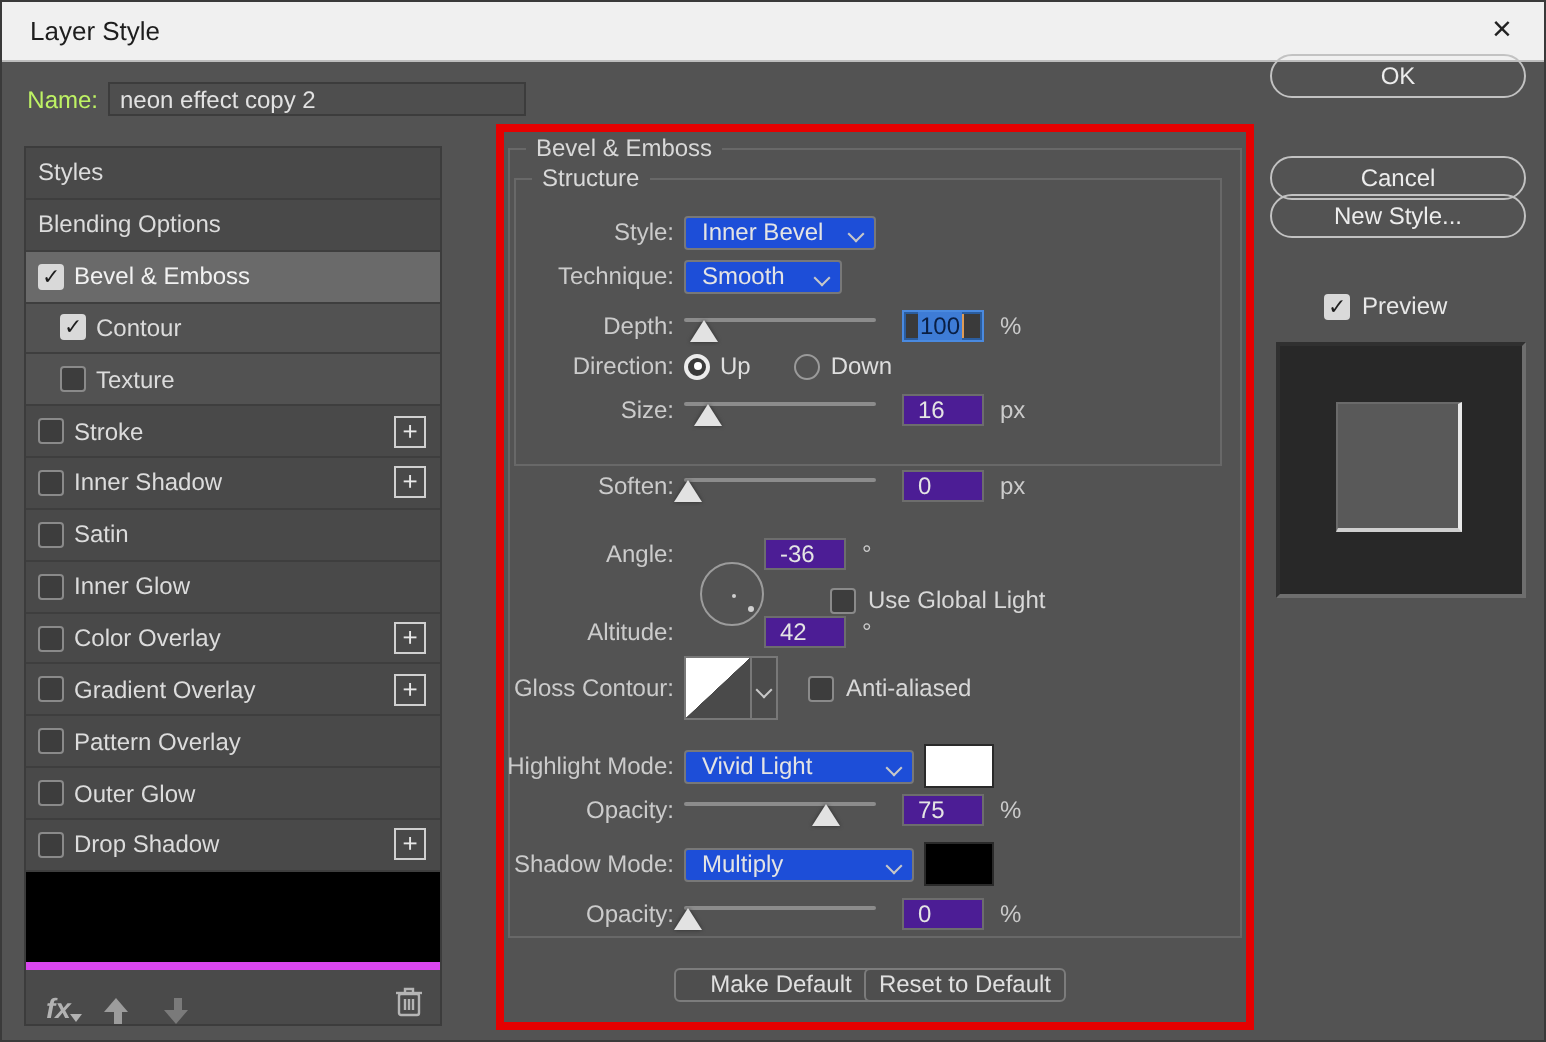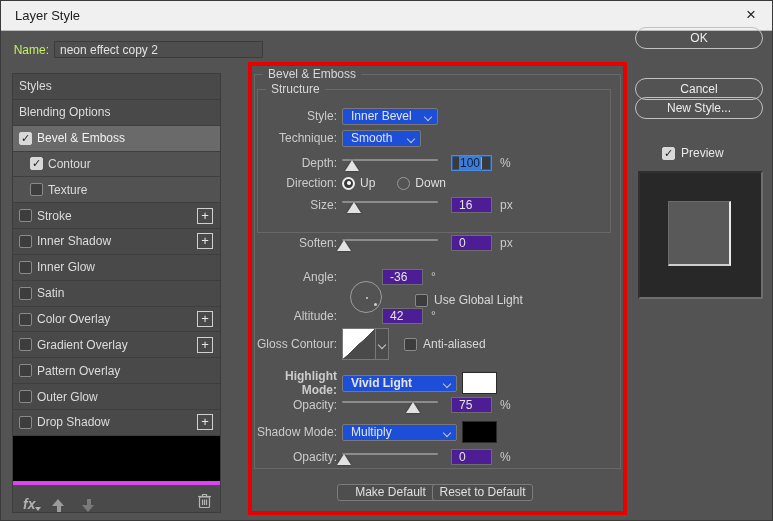--- a/index.html
+++ b/index.html
@@ -114,25 +114,25 @@
           <span class="slabel">Stroke</span>
           <span class="plusbtn">+</span>
         </div>
       <div class="srow">
           <span class="cb"></span>
           <span class="slabel">Inner Shadow</span>
           <span class="plusbtn">+</span>
         </div>
       <div class="srow">
           <span class="cb"></span>
+          <span class="slabel">Satin</span>
+        </div>
+      <div class="srow">
+          <span class="cb"></span>
           <span class="slabel">Inner Glow</span>
-        </div>
-      <div class="srow">
-          <span class="cb"></span>
-          <span class="slabel">Satin</span>
         </div>
       <div class="srow">
           <span class="cb"></span>
           <span class="slabel">Color Overlay</span>
           <span class="plusbtn">+</span>
         </div>
       <div class="srow">
           <span class="cb"></span>
           <span class="slabel">Gradient Overlay</span>
           <span class="plusbtn">+</span>
@@ -269,21 +269,21 @@
     </div>
     <div class="row" style="top:261px; height:34px;">
       <span class="lbl">Gloss Contour:</span>
       <span class="contour"></span>
       <span class="contour-arrow">
           <span class="chev"></span>
         </span>
       <span class="cb" style="margin-left:15px;"></span>
       <span style="margin-left:6px;">Anti-aliased</span>
     </div>
-    <div class="row" style="top:305px; height:24px;font-weight:bold;">
+    <div class="row" style="top:305px; height:24px;">
       <span class="lbl">Highlight Mode:</span>
       <span class="dd" style="width:115px;">
           <span>Vivid Light</span>
           <span class="chev"></span>
         </span>
       <span class="swatch" style="background:#ffffff;"></span>
     </div>
     <div class="row" style="top:329px;">
       <span class="lbl">Opacity:</span>
       <span class="slider">

